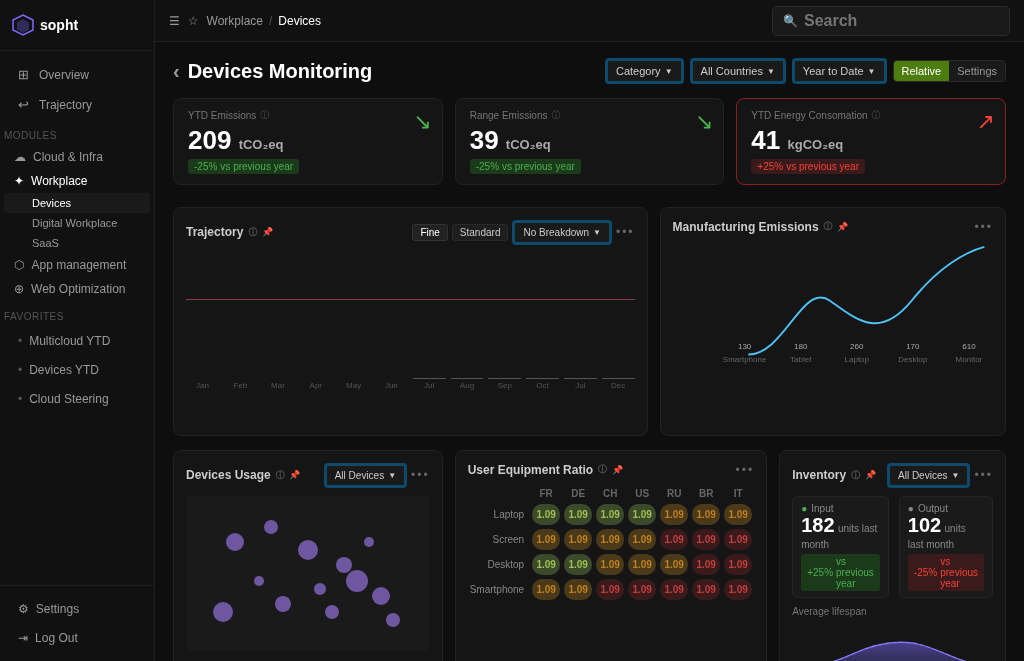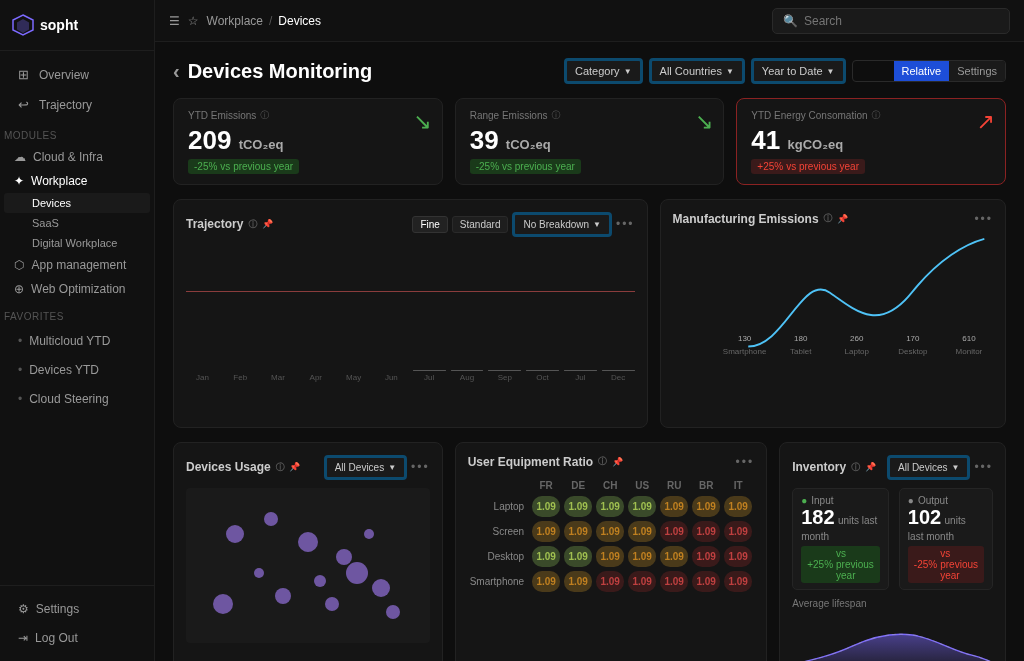--- a/index.html
+++ b/index.html
@@ -23,36 +23,36 @@
     .main { flex: 1; display: flex; flex-direction: column; overflow: hidden; }
 
     
     .topbar { height: 42px; background: #111; border-bottom: 1px solid #1e1e1e; display: flex; align-items: center; padding: 0 14px; gap: 10px; flex-shrink: 0; }
     .topbar-left { display: flex; align-items: center; gap: 8px; flex: 1; }
     .breadcrumb { display: flex; align-items: center; gap: 6px; color: #999; font-size: 12px; }
     .breadcrumb-sep { color: #555; }
     .breadcrumb-active { color: #fff; }
     .topbar-icons { display: flex; gap: 8px; color: #666; }
     .search-bar { display: flex; align-items: center; gap: 6px; background: #1a1a1a; border: 1px solid #2a2a2a; border-radius: 5px; padding: 5px 10px; width: 238px; }
-    .search-bar input { background: none; border: none; outline: none; color: #eab308; font-size: 12px; width: 100%; }
+    .search-bar input { background: none; border: none; outline: none; color: #eab308; font-size: 16px; width: 100%; font-weight: bold; }
     .search-icon { color: #666; font-size: 12px; }
 
     
     .content { flex: 1; overflow-y: auto; padding: 16px 18px; background: #0e0e0e; }
     .page-header { display: flex; align-items: center; justify-content: space-between; margin-bottom: 14px; }
     .page-title { font-size: 20px; font-weight: 700; color: #fff; display: flex; align-items: center; gap: 8px; }
     .back-arrow { color: #999; cursor: pointer; }
     .header-filters { display: flex; gap: 6px; align-items: center; }
     .filter-btn { background: #1a1a1a; border: 3px solid #0c4a6e; border-radius: 4px; color: #ccc; font-size: 11px; padding: 4px 8px; cursor: pointer; display: flex; align-items: center; gap: 4px; }
     .filter-toggle { display: flex; border-radius: 4px; overflow: hidden; border: 1px solid #2a2a2a; }
     .toggle-opt { padding: 4px 8px; font-size: 11px; cursor: pointer; background: #1a1a1a; color: #999; }
-    .toggle-opt.active { background: #1d4ed8; color: #fff; margin-left: 41px; }
-
-    
-    .metrics-row { display: flex; gap: 12px; margin-bottom: 14px; align-items: flex-end; }
+    .toggle-opt.active { background: #4d7c0f; color: #fff; }
+
+    
+    .metrics-row { display: flex; gap: 12px; margin-bottom: 22px; align-items: flex-end; }
     .metric-card { background: #151515; border: 1px solid #222; border-radius: 8px; padding: 10px 14px; flex: 1; position: relative; overflow: hidden; }
     .metric-card.alert { border-color: #8b2222; }
     .metric-label { font-size: 10px; color: #777; margin-bottom: 4px; display: flex; align-items: center; gap: 4px; }
     .metric-value { font-size: 26px; font-weight: 700; color: #fff; line-height: 1.1; }
     .metric-unit { font-size: 13px; color: #aaa; }
     .metric-badge { display: inline-flex; align-items: center; gap: 3px; font-size: 10px; padding: 2px 6px; border-radius: 3px; margin-top: 4px; }
     .metric-badge.green { background: #1a3a1a; color: #4caf50; }
     .metric-badge.red { background: #3a1a1a; color: #f44336; }
     .metric-trend { position: absolute; right: 10px; top: 10px; }
     .trend-down { color: #4caf50; font-size: 22px; }
@@ -147,22 +147,22 @@
     <div class="module-item">
       <span>☁</span>
       <span>Cloud &amp; Infra</span>
     </div>
 
     <div class="module-item active">
       <span>✦</span>
       <span>Workplace</span>
     </div>
     <a class="sub-item active">Devices</a>
+    <a class="sub-item">Digital Workplace</a>
     <a class="sub-item">SaaS</a>
-    <a class="sub-item">Digital Workplace</a>
 
     <div class="module-item">
       <span>⬡</span>
       <span>App management</span>
     </div>
     <div class="module-item">
       <span>⊕</span>
       <span>Web Optimization</span>
     </div>
 

